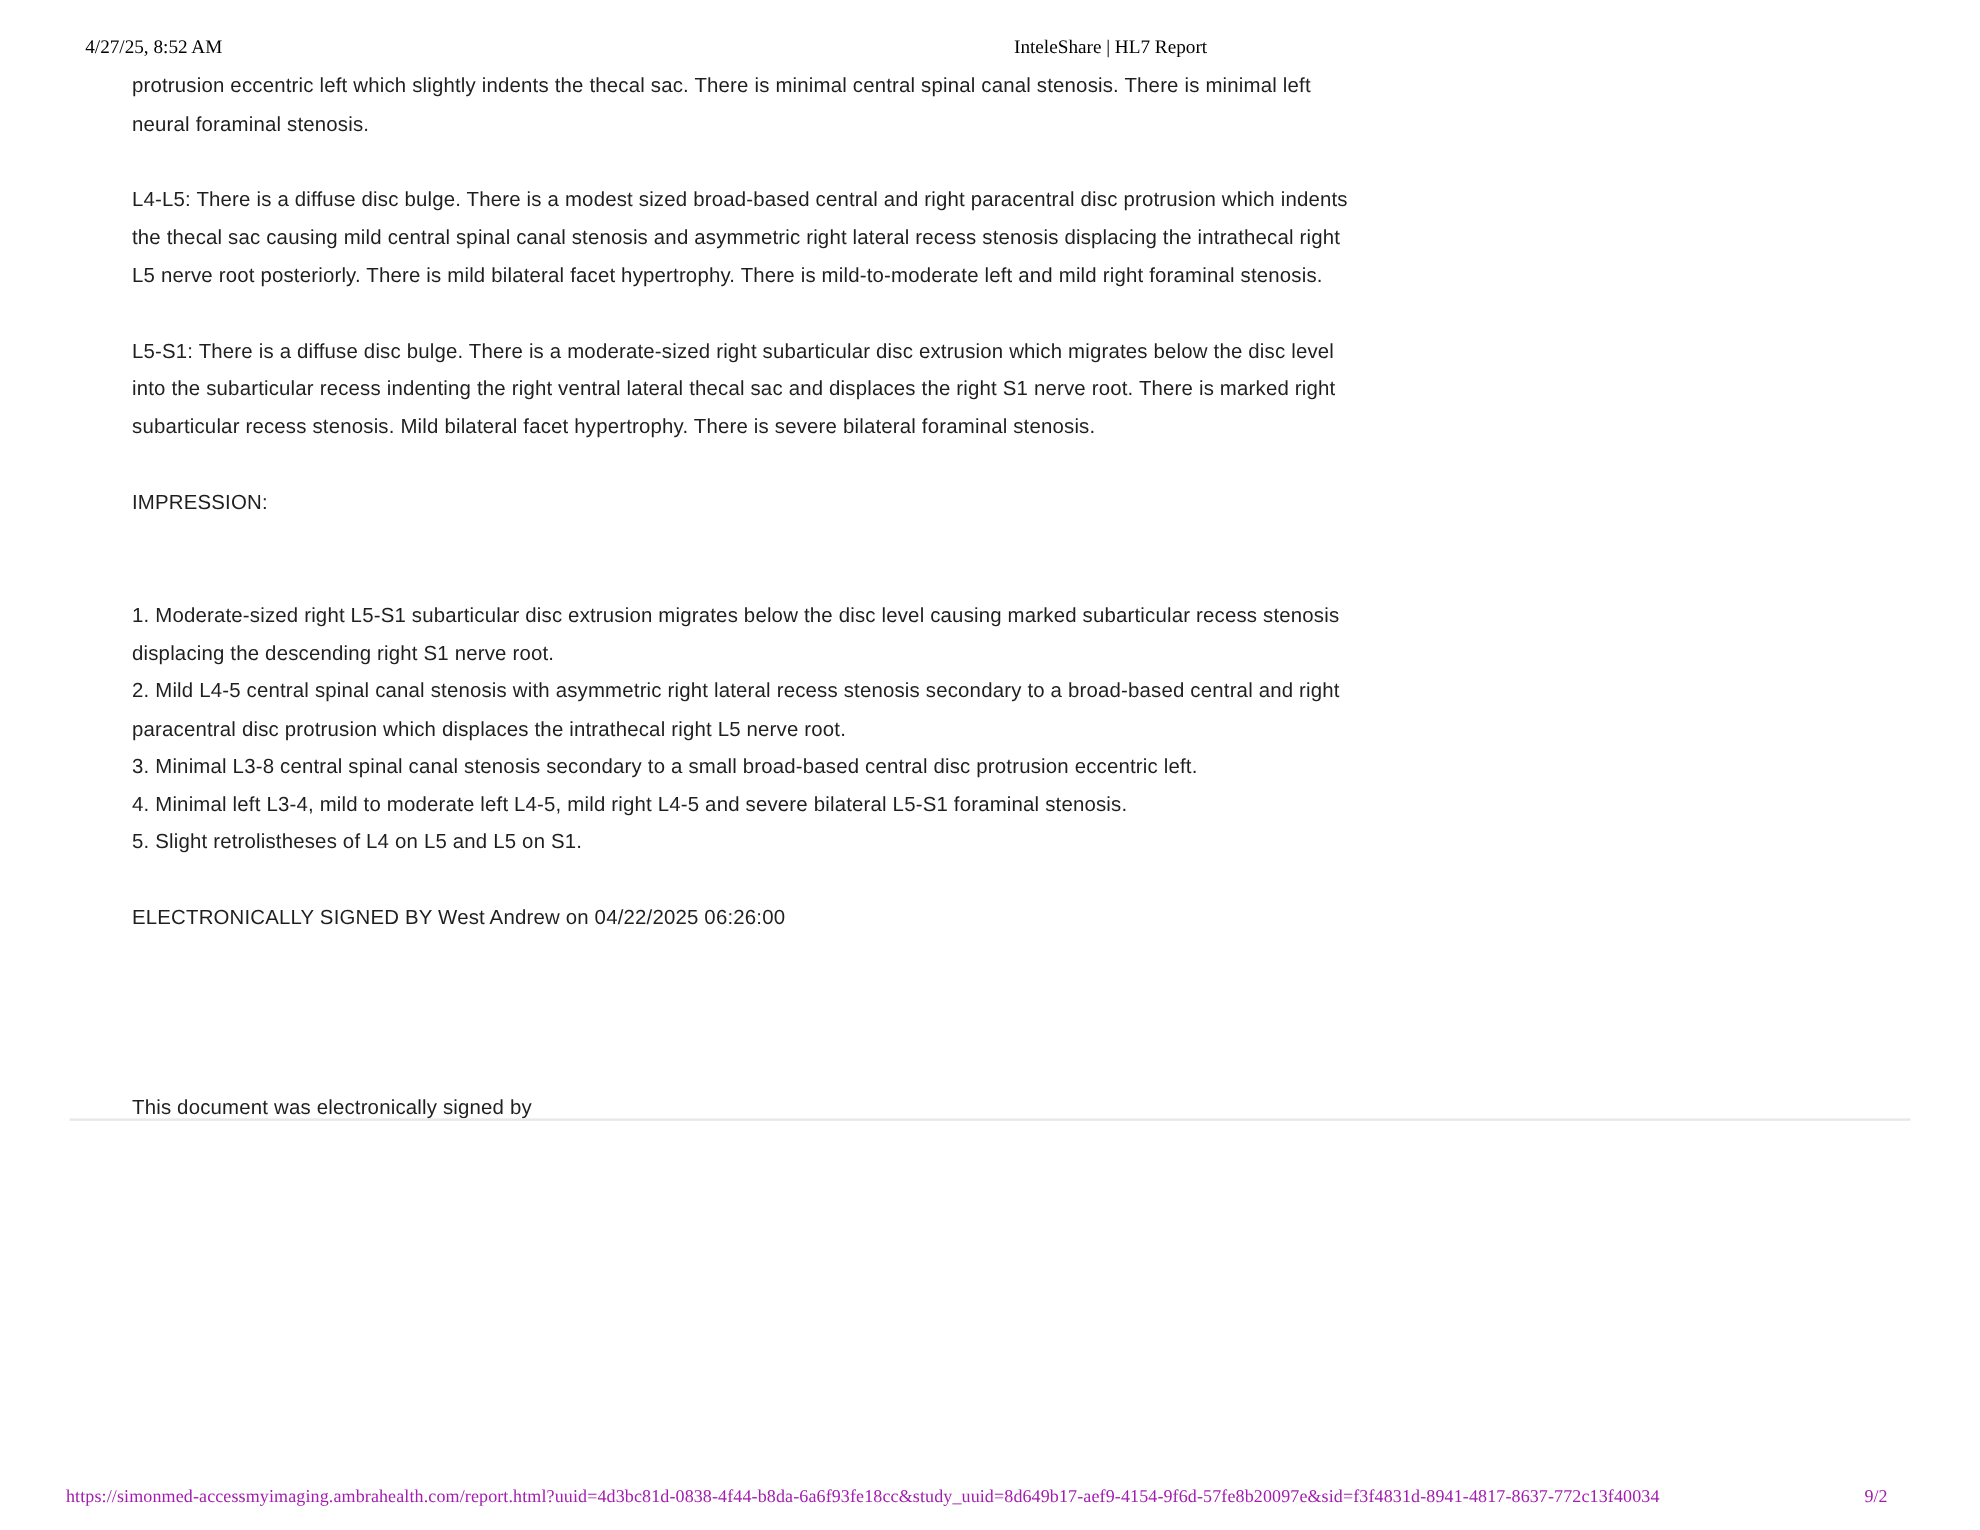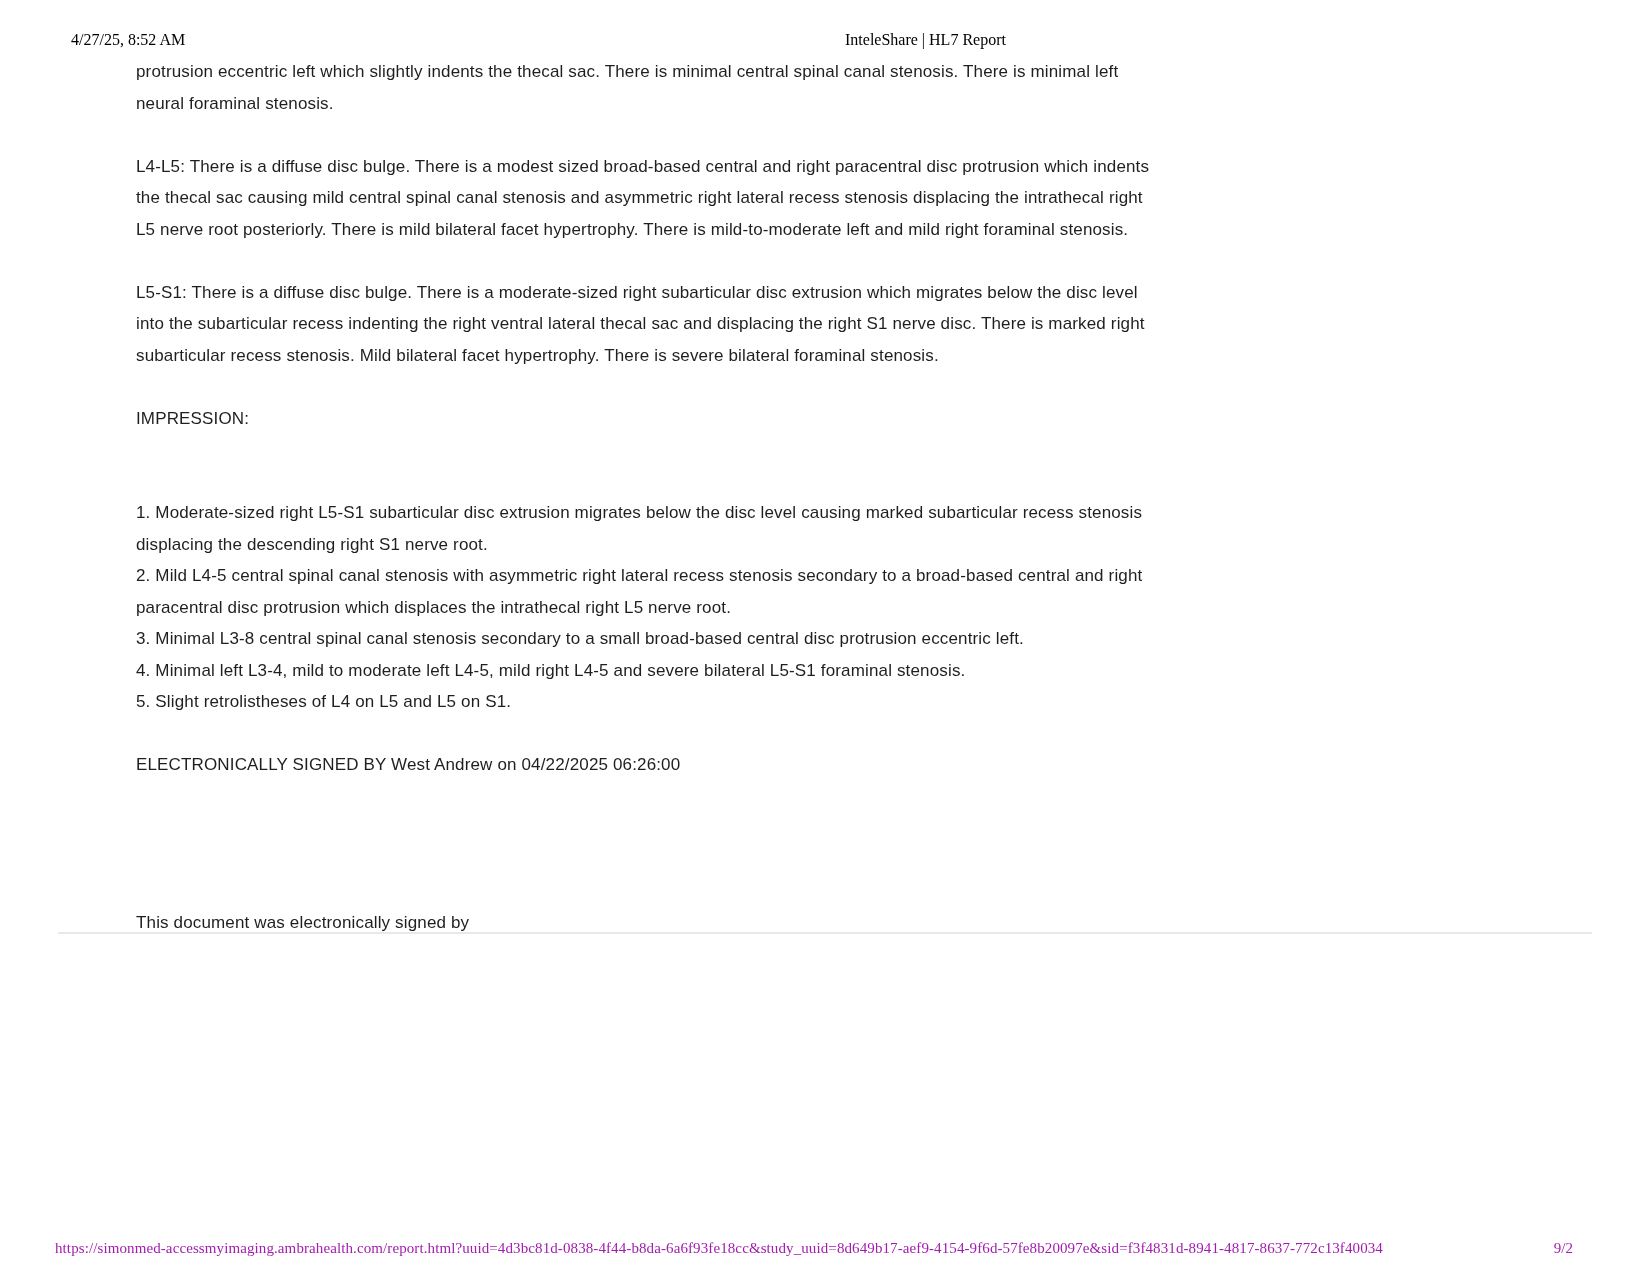--- a/index.html
+++ b/index.html
@@ -42,21 +42,20 @@
   
   .report-body {
     position: absolute;
     top: 56px;
     left: 110px;
     right: 70px;
     font-size: 17px;
     letter-spacing: 0.15px;
     line-height: 31.5px;
     color: #1f1f1f;
-    margin-left: 26px;
   }
   .report-line {
     height: 31.5px;
     white-space: nowrap;
   }
 
   
   .signature-divider {
     position: absolute;
     top: 932px;
@@ -101,21 +100,21 @@
 
   <div class="report-body">
       <div class="report-line">protrusion eccentric left which slightly indents the thecal sac. There is minimal central spinal canal stenosis. There is minimal left</div>
       <div class="report-line">neural foraminal stenosis.</div>
       <div class="report-line">&nbsp;</div>
       <div class="report-line">L4-L5: There is a diffuse disc bulge. There is a modest sized broad-based central and right paracentral disc protrusion which indents</div>
       <div class="report-line">the thecal sac causing mild central spinal canal stenosis and asymmetric right lateral recess stenosis displacing the intrathecal right</div>
       <div class="report-line">L5 nerve root posteriorly. There is mild bilateral facet hypertrophy. There is mild-to-moderate left and mild right foraminal stenosis.</div>
       <div class="report-line">&nbsp;</div>
       <div class="report-line">L5-S1: There is a diffuse disc bulge. There is a moderate-sized right subarticular disc extrusion which migrates below the disc level</div>
-      <div class="report-line">into the subarticular recess indenting the right ventral lateral thecal sac and displacing the right S1 nerve disc. There is marked right</div>
+      <div class="report-line">into the subarticular recess indenting the right ventral lateral thecal sac and displaces the right S1 nerve root. There is marked right</div>
       <div class="report-line">subarticular recess stenosis. Mild bilateral facet hypertrophy. There is severe bilateral foraminal stenosis.</div>
       <div class="report-line">&nbsp;</div>
       <div class="report-line">IMPRESSION:</div>
       <div class="report-line">&nbsp;</div>
       <div class="report-line">&nbsp;</div>
       <div class="report-line">1. Moderate-sized right L5-S1 subarticular disc extrusion migrates below the disc level causing marked subarticular recess stenosis</div>
       <div class="report-line">displacing the descending right S1 nerve root.</div>
       <div class="report-line">2. Mild L4-5 central spinal canal stenosis with asymmetric right lateral recess stenosis secondary to a broad-based central and right</div>
       <div class="report-line">paracentral disc protrusion which displaces the intrathecal right L5 nerve root.</div>
       <div class="report-line">3. Minimal L3-8 central spinal canal stenosis secondary to a small broad-based central disc protrusion eccentric left.</div>

